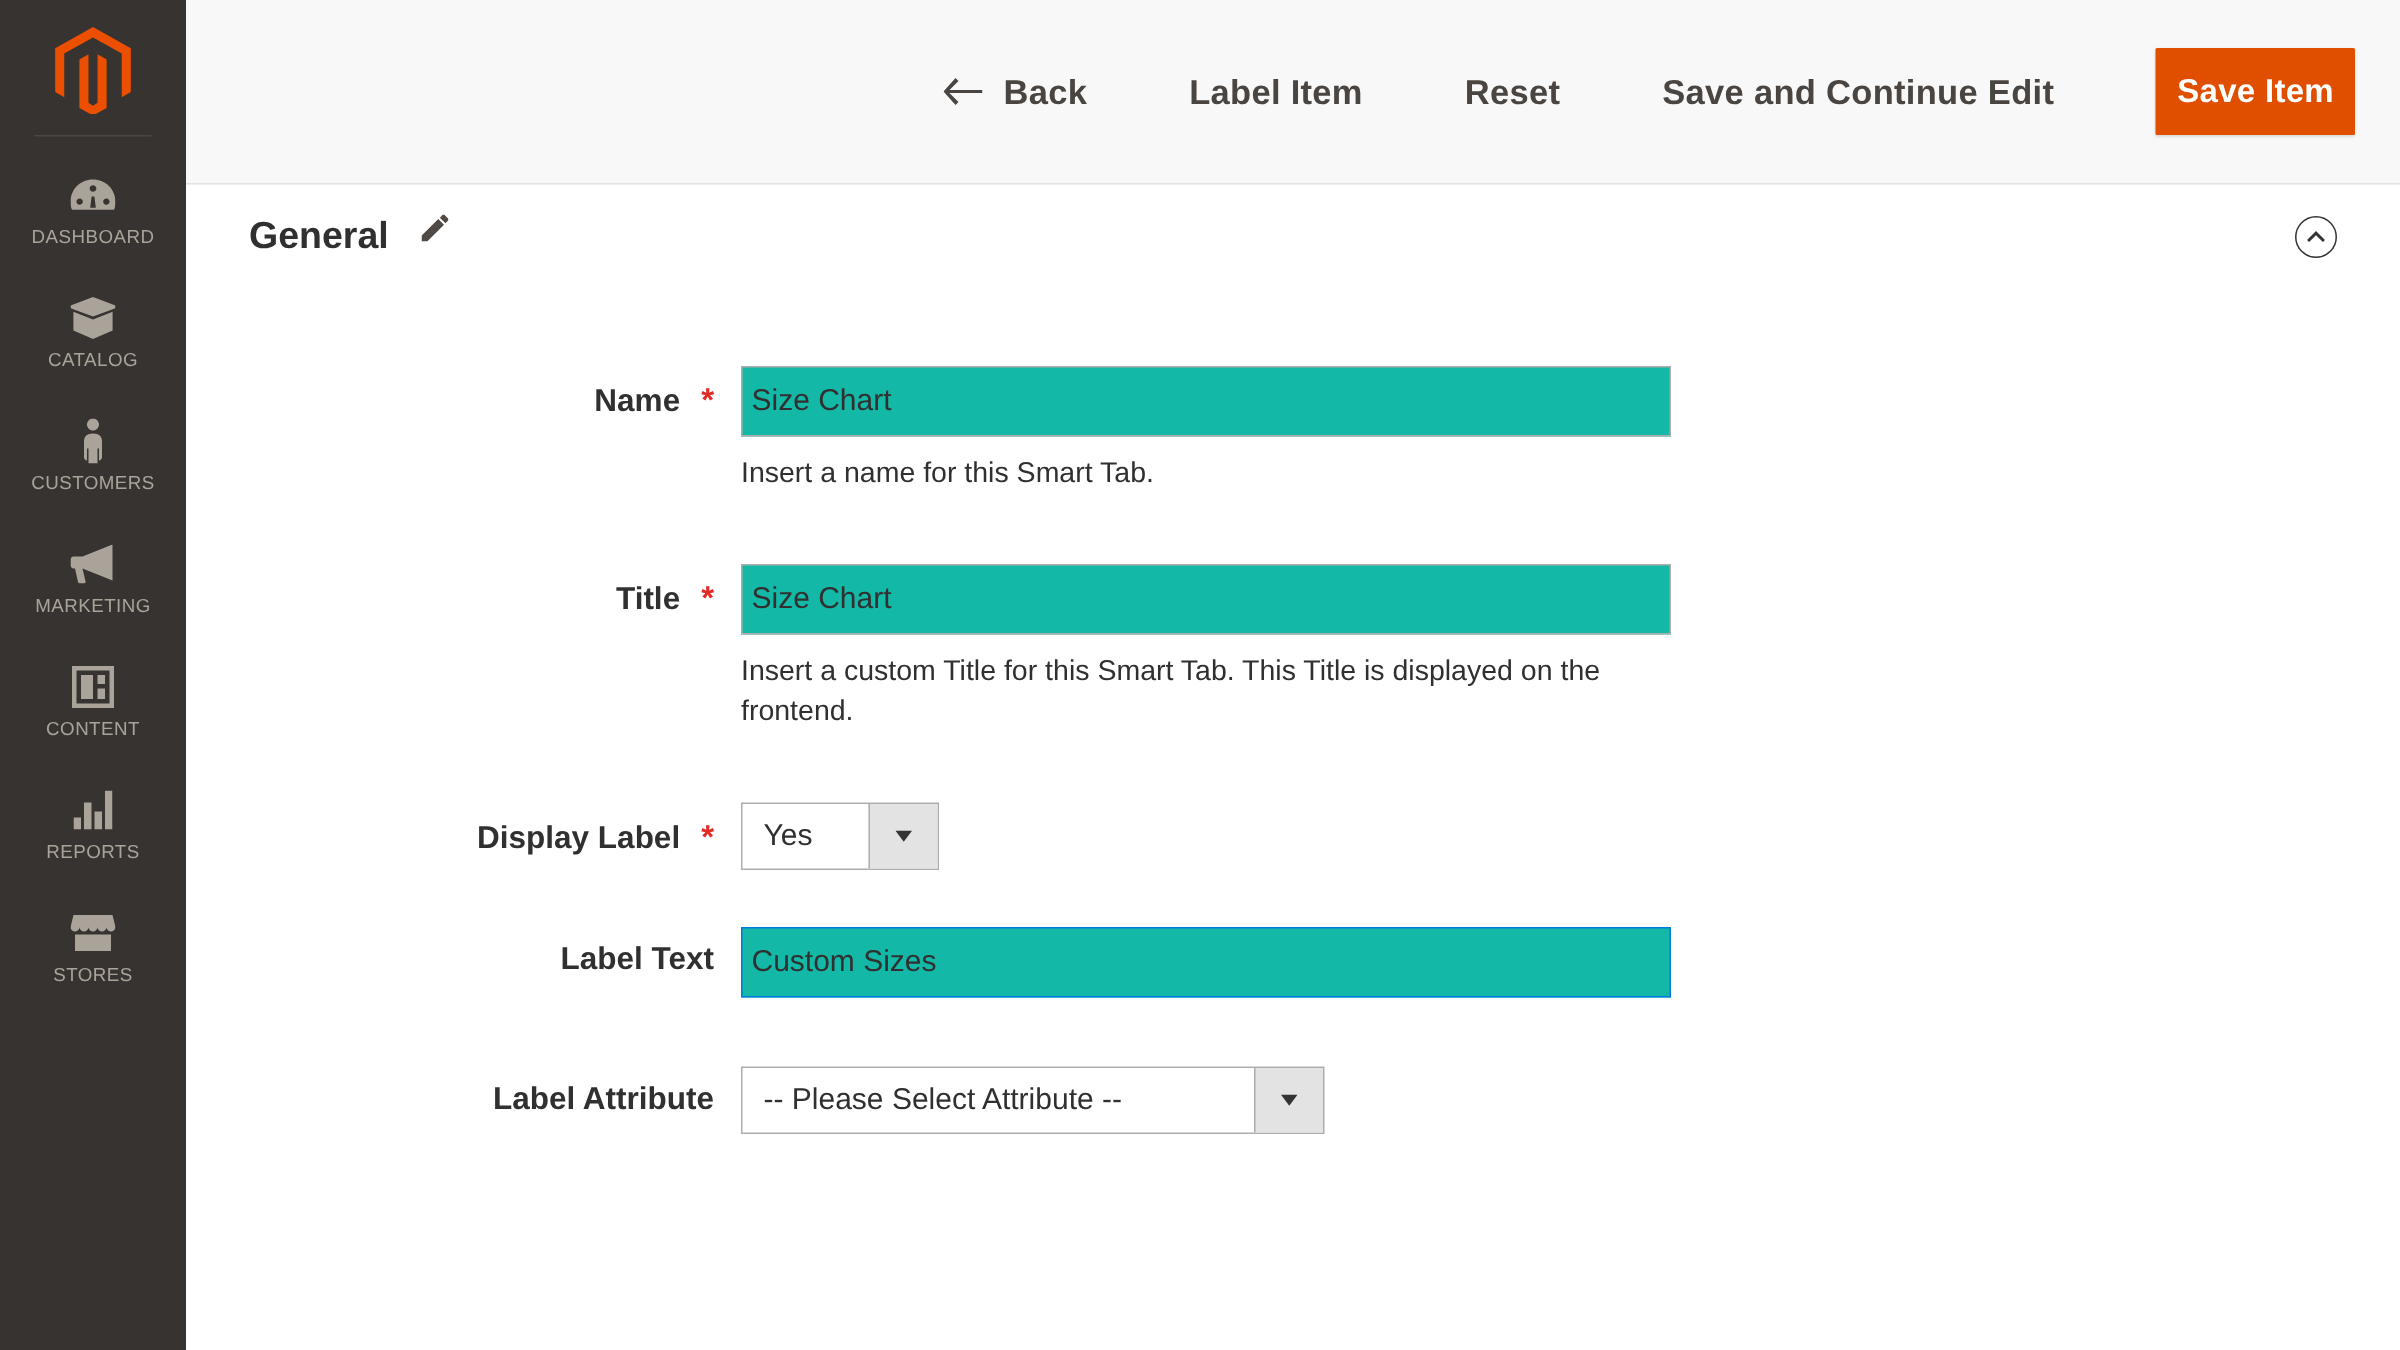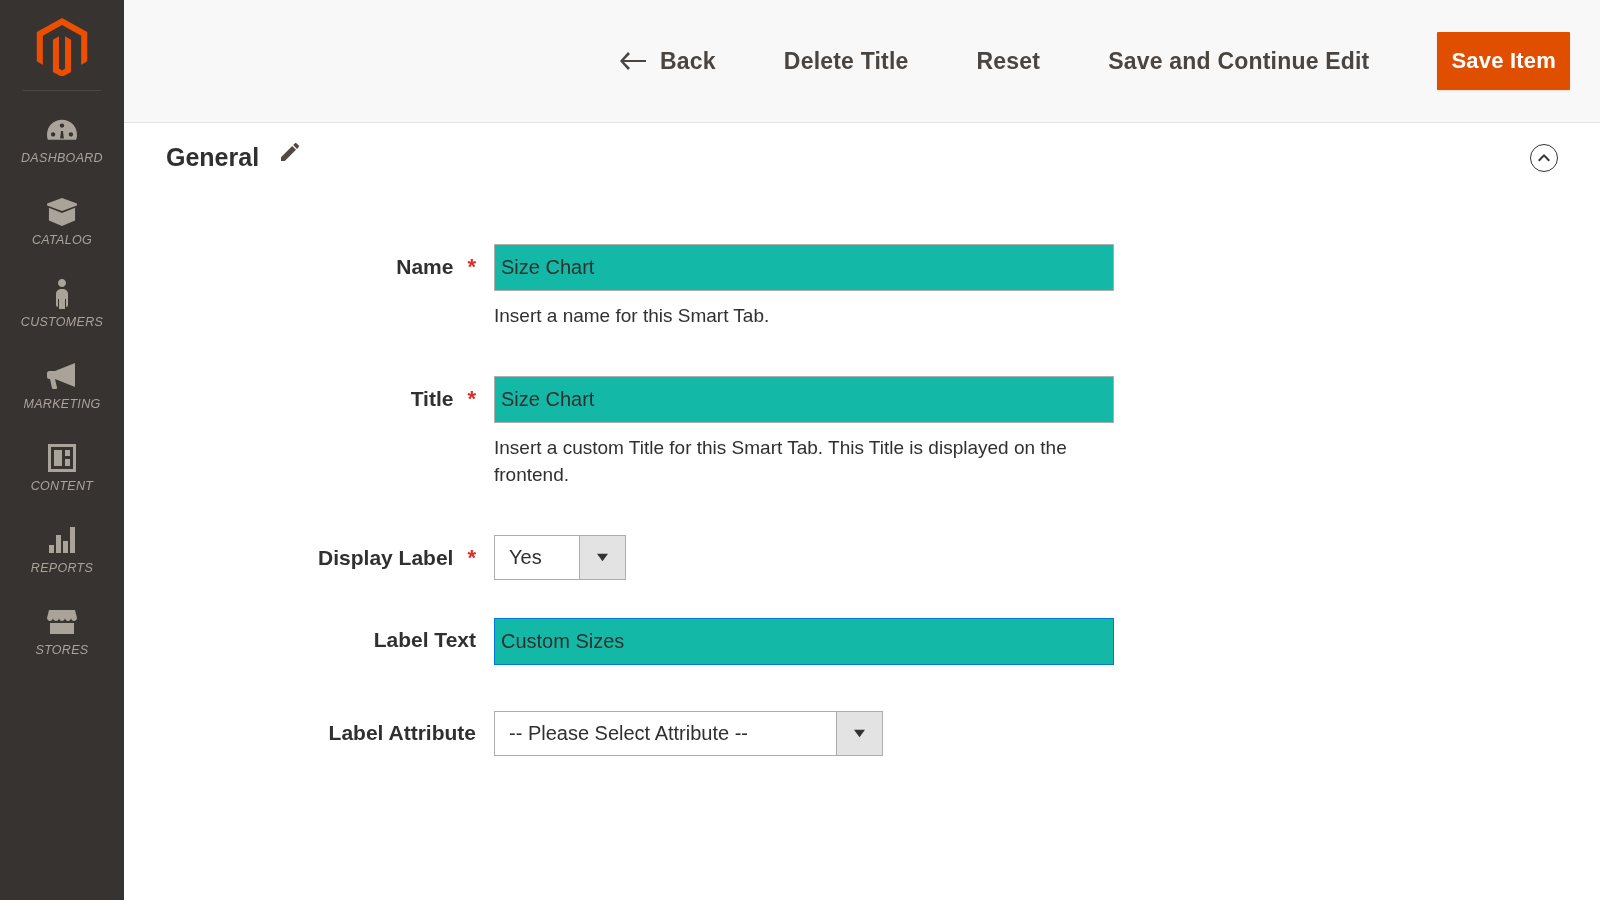--- a/index.html
+++ b/index.html
@@ -21,21 +21,21 @@
     }
     .nav-item {
       width: 100%; text-align: center; padding: 14px 4px 18px; cursor: pointer;
       color: #aaa39a; font-size: 12.5px; letter-spacing: 0.3px;
     }
     .nav-item .icon {
       display: block; height: 30px; margin-bottom: 6px;
       display: flex; align-items: center; justify-content: center;
     }
     .nav-item .icon svg { fill: #aaa39a; }
-    .nav-item .label { display: block; font-style: italic; }
+    .nav-item .label { display: block; }
 
     
     .main {
       margin-left: 124px; height: 100vh; overflow: auto;
     }
 
     .toolbar {
       background: #f8f8f8; border-bottom: 1px solid #e3e3e3;
       padding: 32px 30px 32px 30px;
       display: flex; align-items: center; justify-content: flex-end; gap: 68px;
@@ -189,21 +189,21 @@
 
   <div class="toolbar">
     <button class="tb-btn">
       <span class="back-arrow">
         <svg width="26" height="18" viewBox="0 0 26 18">
             <path d="M26 8H4l6-6L8 0 0 9l8 9 2-2-6-6h22V8z" fill="#4a4540"></path>
           </svg>
       </span>
       <span>Back</span>
     </button>
-    <button class="tb-btn">Delete Title</button>
+    <button class="tb-btn">Label Item</button>
     <button class="tb-btn">Reset</button>
     <button class="tb-btn">Save and Continue Edit</button>
     <button class="tb-btn primary">Save Item</button>
   </div>
 
   <div class="section">
     <div class="section-header">
       <div class="section-title-wrap">
         <span class="section-title">General</span>
         <span class="edit-icon">

